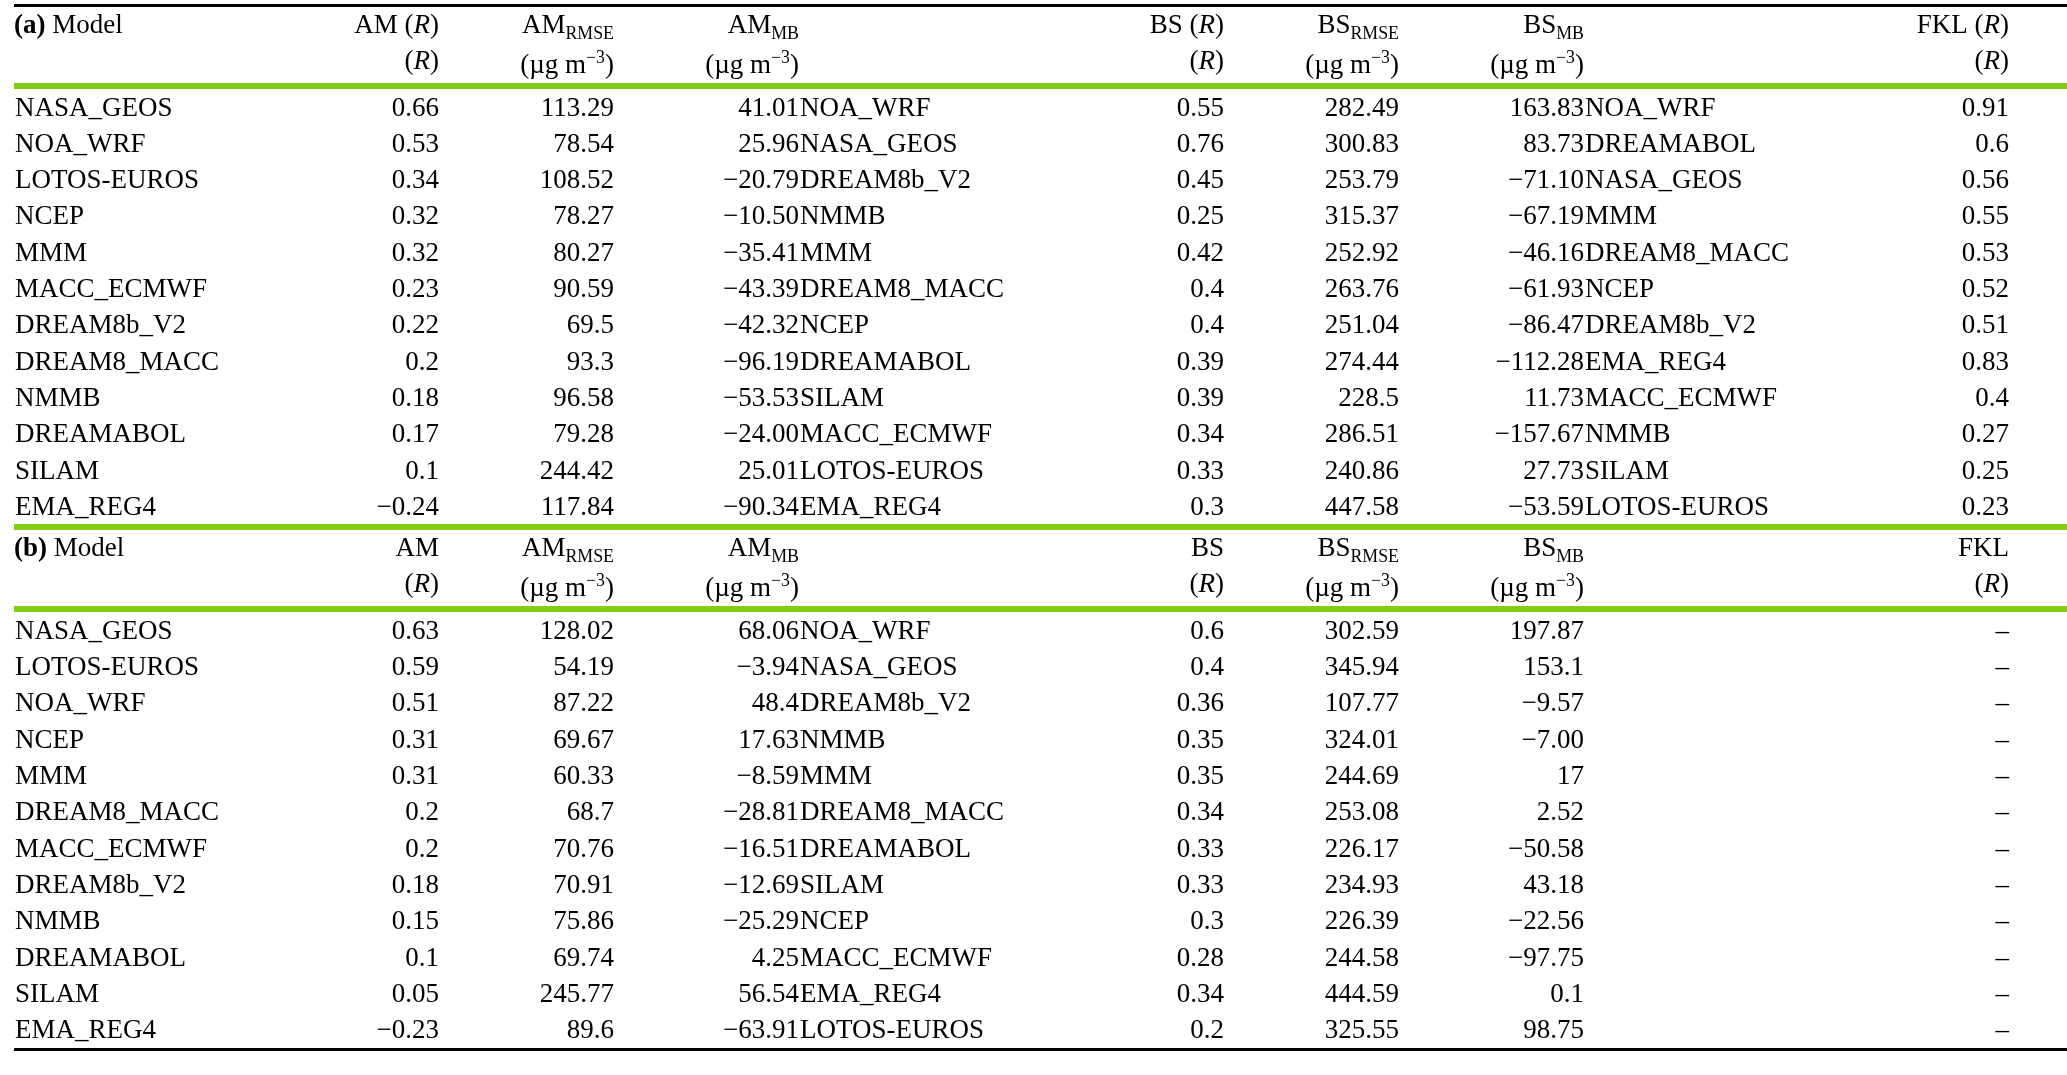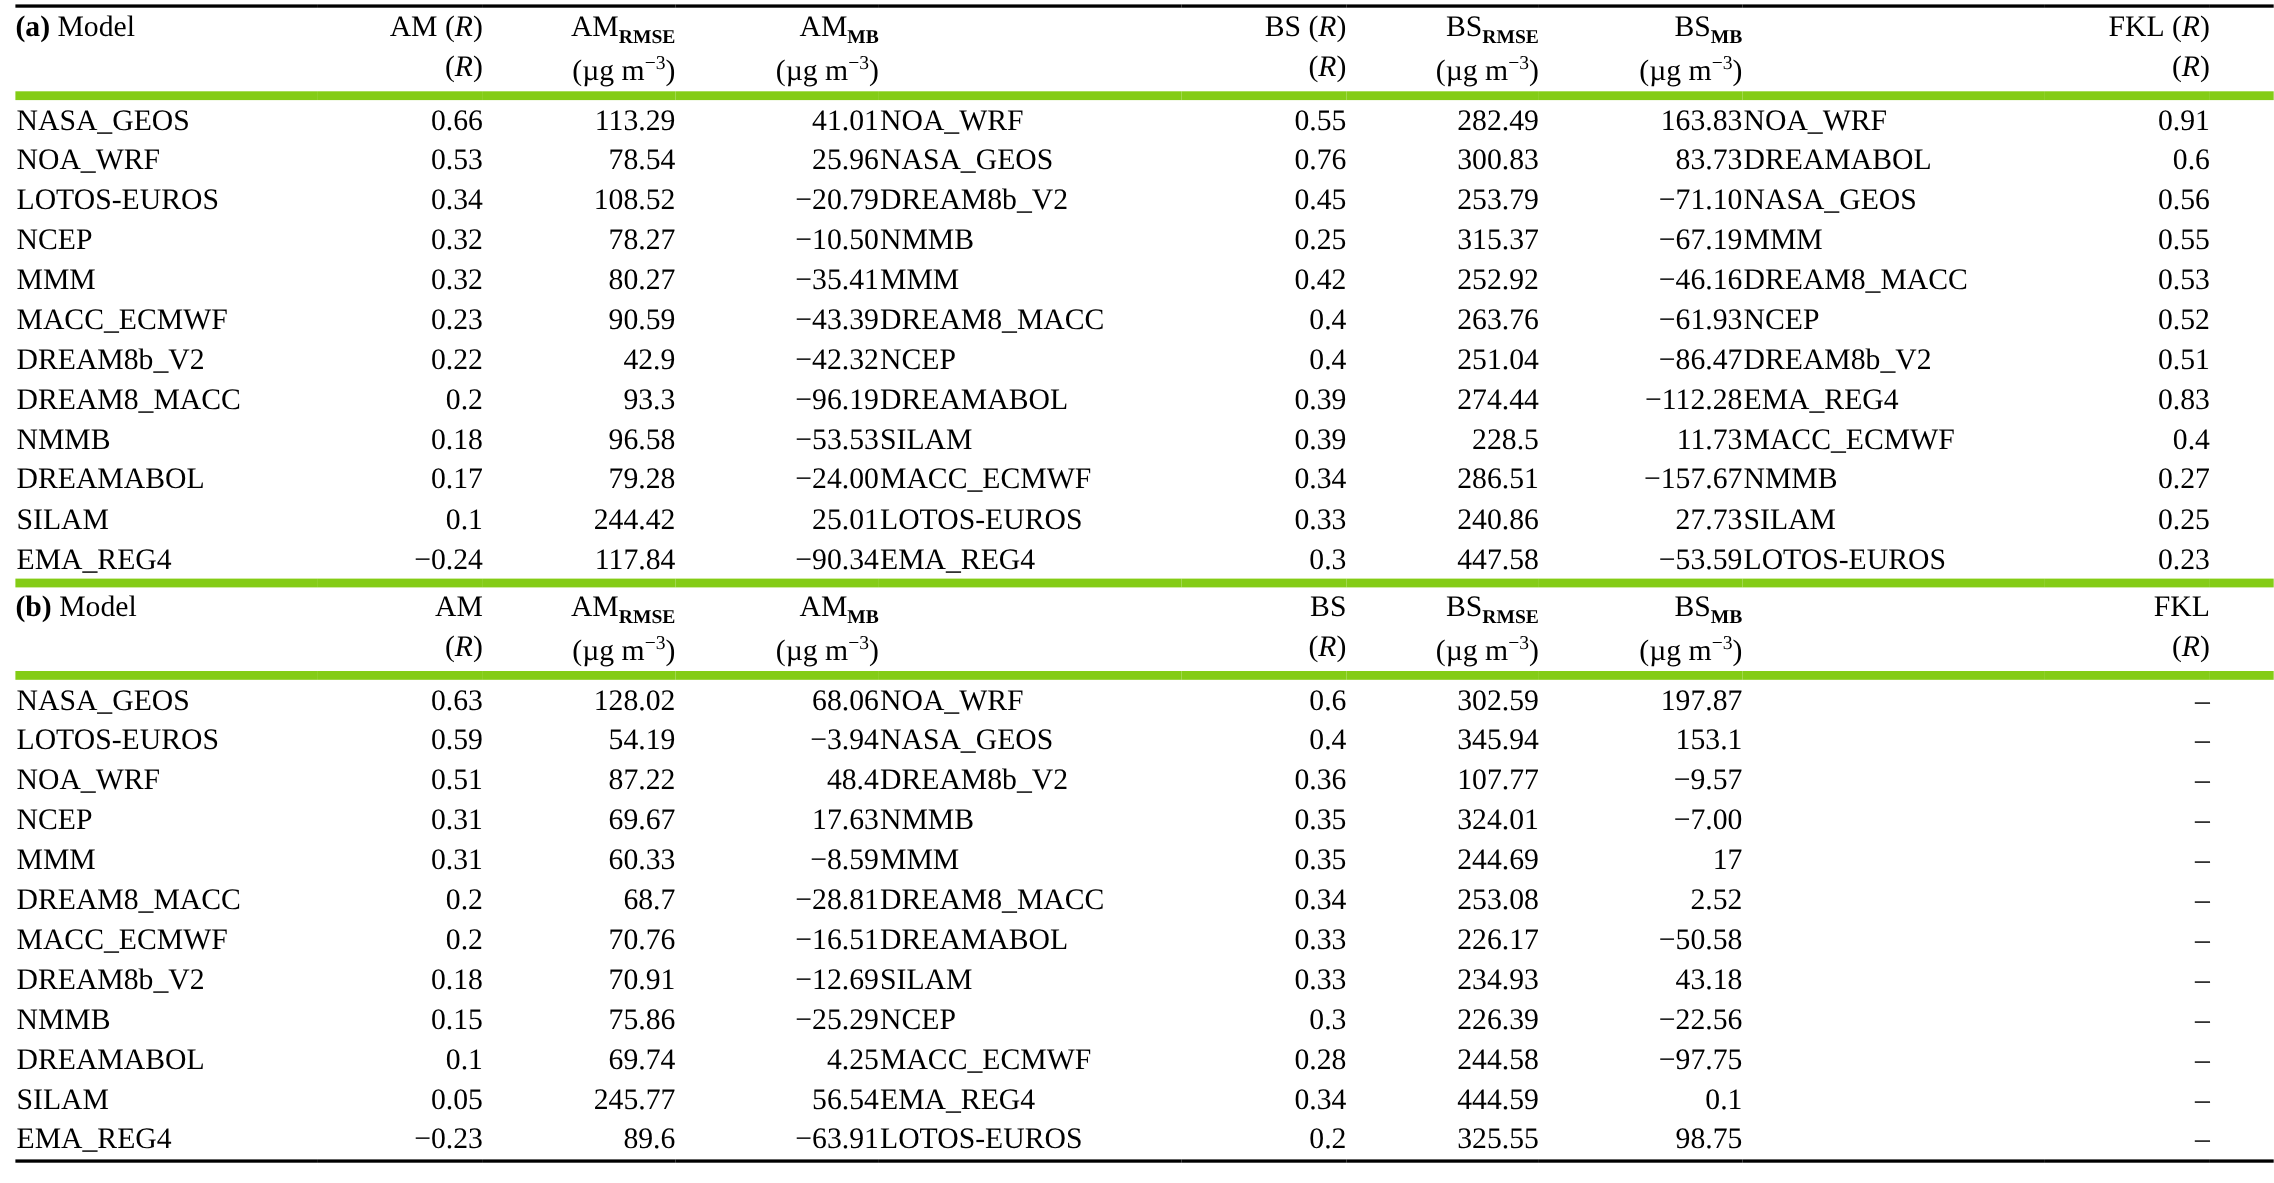--- a/index.html
+++ b/index.html
@@ -24,42 +24,42 @@
     border-collapse: collapse;
     table-layout: fixed;
     font-size: 27px;
   }
   table.tbl td, table.tbl th {
     padding: 0;
     vertical-align: top;
     font-weight: normal;
   }
   .rule-top td    { border-top: 3px solid #000; }
-  .rule-mid td    { border-top: 8px solid #84cc16; }
+  .rule-mid td    { border-top: 6px solid #84cc16; }
   .rule-bot td    { border-bottom: 3px solid #000; }
   .hdr-cell {
     font-size: 27px;
     line-height: 1.32;
     padding-top: 7px;
     padding-bottom: 9px;
     white-space: nowrap;
   }
   .hdr-cell .l2 { display: block; }
   .num { text-align: right; padding-right: 4px; }
   .lbl { text-align: left; }
   .datarow td {
     line-height: 1.345;
     font-size: 27px;
     white-space: nowrap;
   }
   .datarow td.lbl { padding-left: 1px; }
   .first-data td { padding-top: 11px; }
   .last-data td { padding-bottom: 9px; }
   .pad-hdr-top td { padding-top: 9px; }
-  sub { font-size: 0.66em; font-weight: bold; }
+  sub { font-size: 0.66em; }
   sup { font-size: 0.66em; }
   .ital { font-style: italic; }
   .grp-label { font-weight: bold; }
   
   col.c-model  { width: 275px; }
   col.c-r      { width: 150px; }
   col.c-rmse   { width: 175px; }
   col.c-mb     { width: 185px; }
 </style>
 </head>
@@ -193,21 +193,21 @@
           <td class="num">0.4</td>
           <td class="num">263.76</td>
           <td class="num">−61.93</td>
           <td class="lbl">NCEP</td>
           <td class="num">0.52</td>
           <td class="num">67.91</td>
         </tr>
         <tr class="datarow">
           <td class="lbl">DREAM8b_V2</td>
           <td class="num">0.22</td>
-          <td class="num">42.9</td>
+          <td class="num">69.5</td>
           <td class="num">−42.32</td>
           <td class="lbl">NCEP</td>
           <td class="num">0.4</td>
           <td class="num">251.04</td>
           <td class="num">−86.47</td>
           <td class="lbl">DREAM8b_V2</td>
           <td class="num">0.51</td>
           <td class="num">63.21</td>
         </tr>
         <tr class="datarow">

